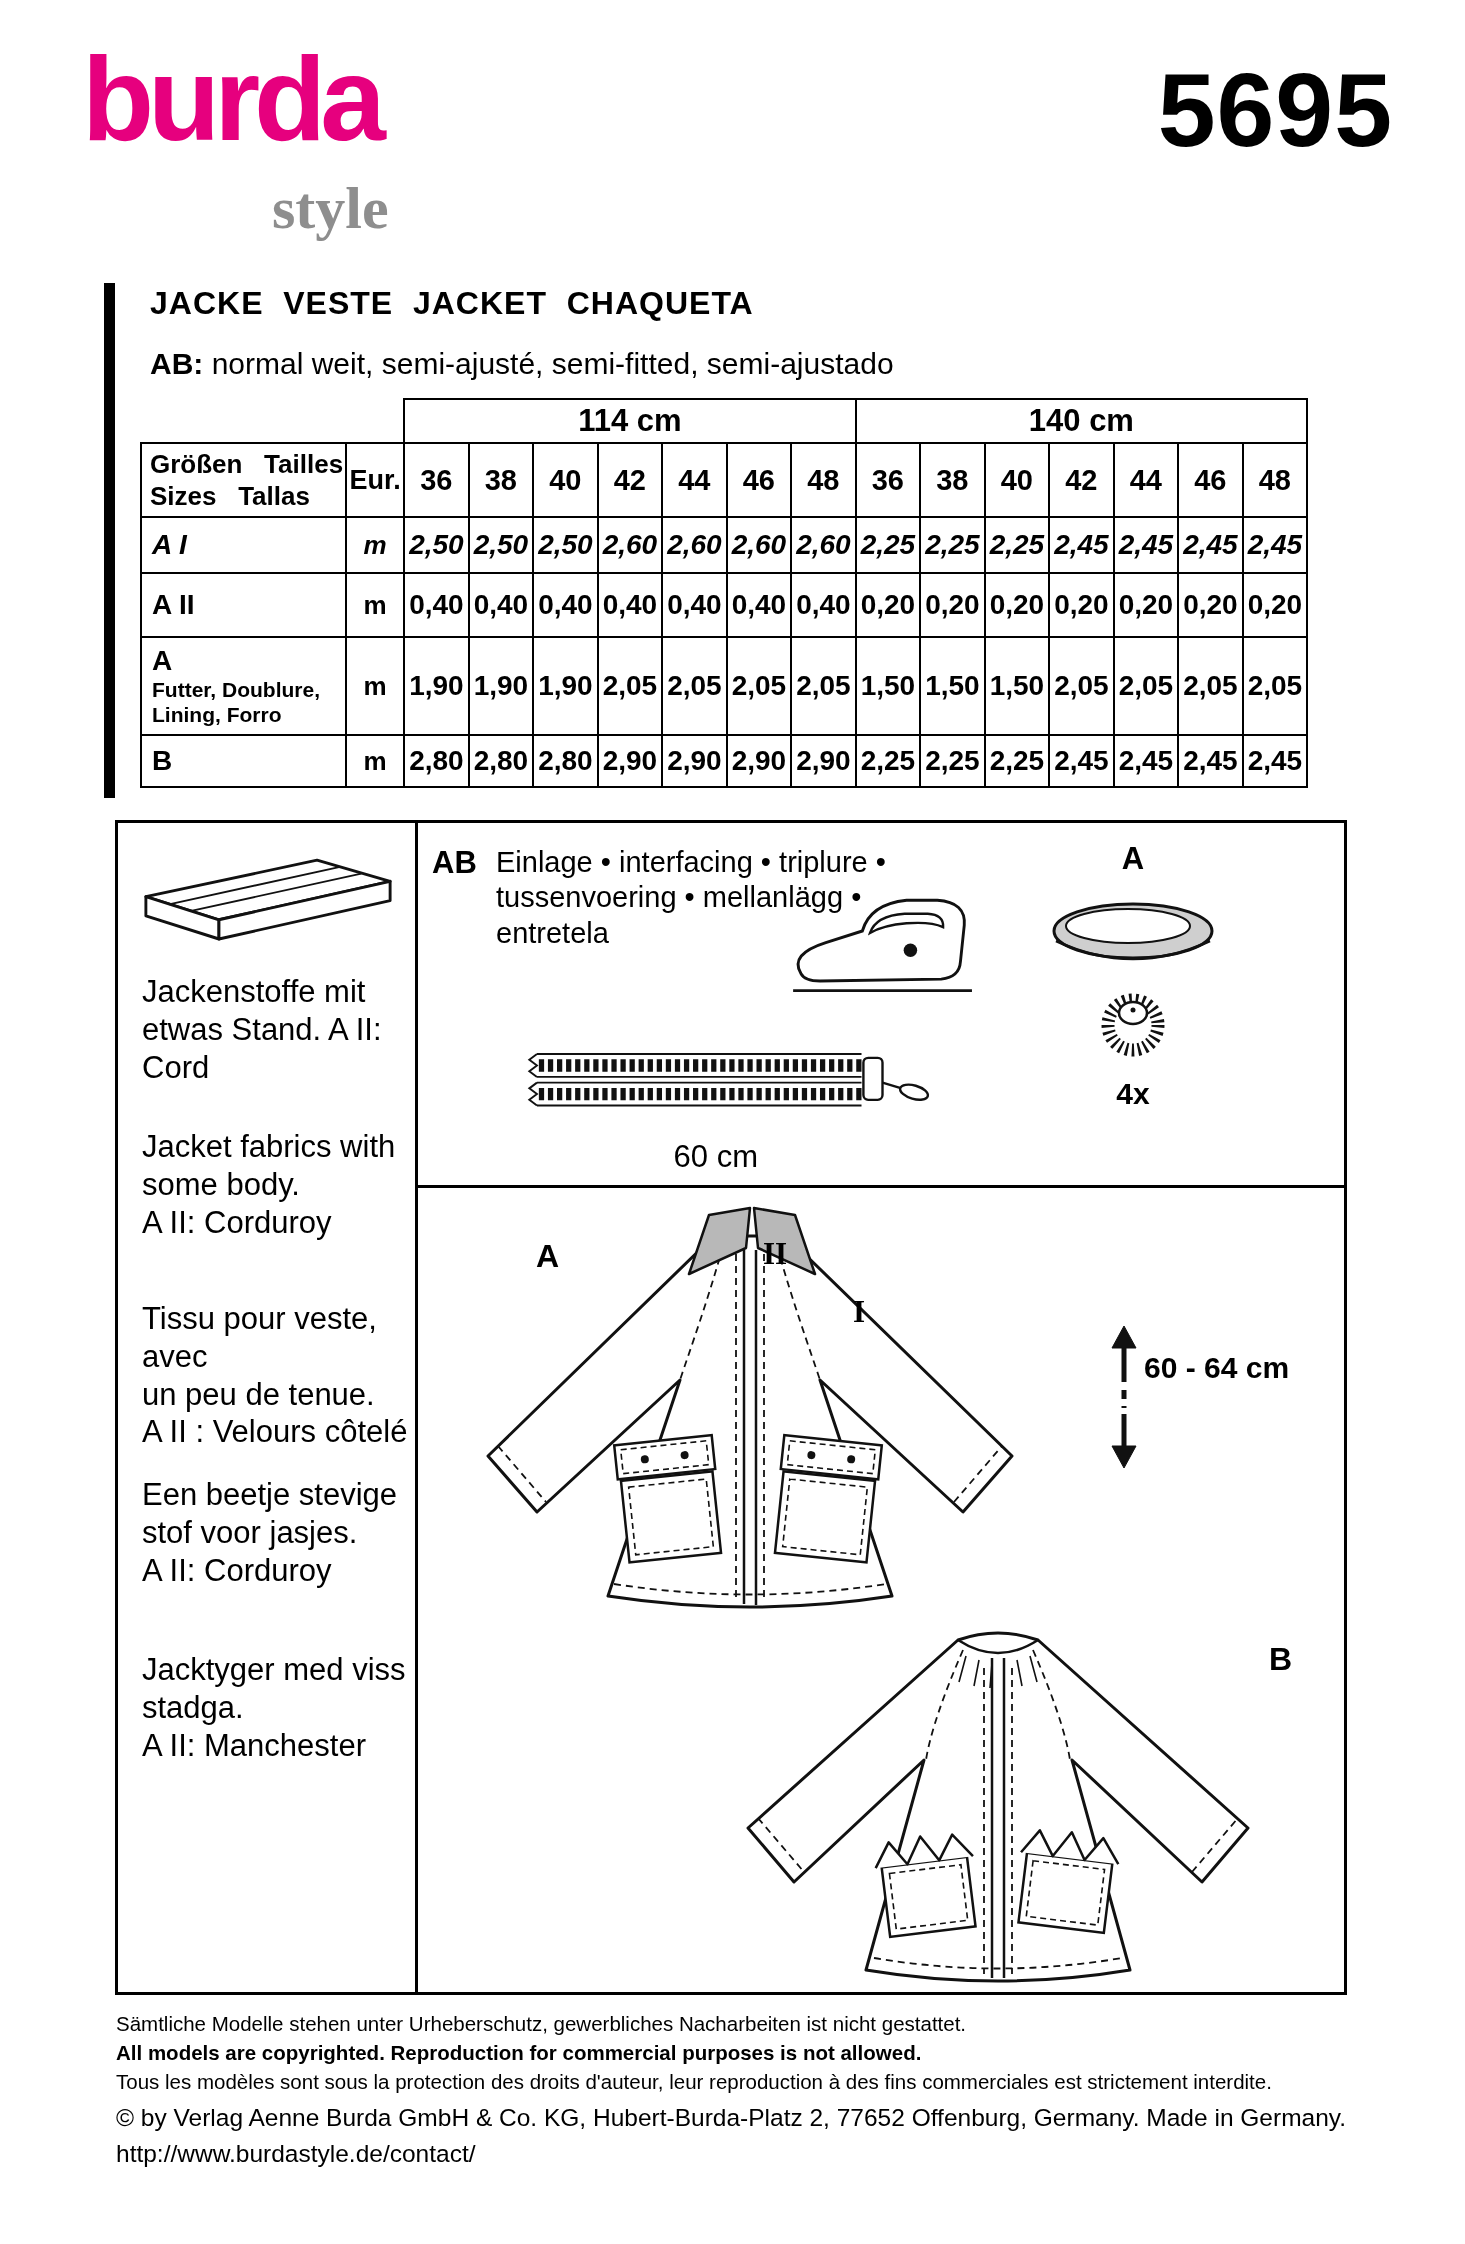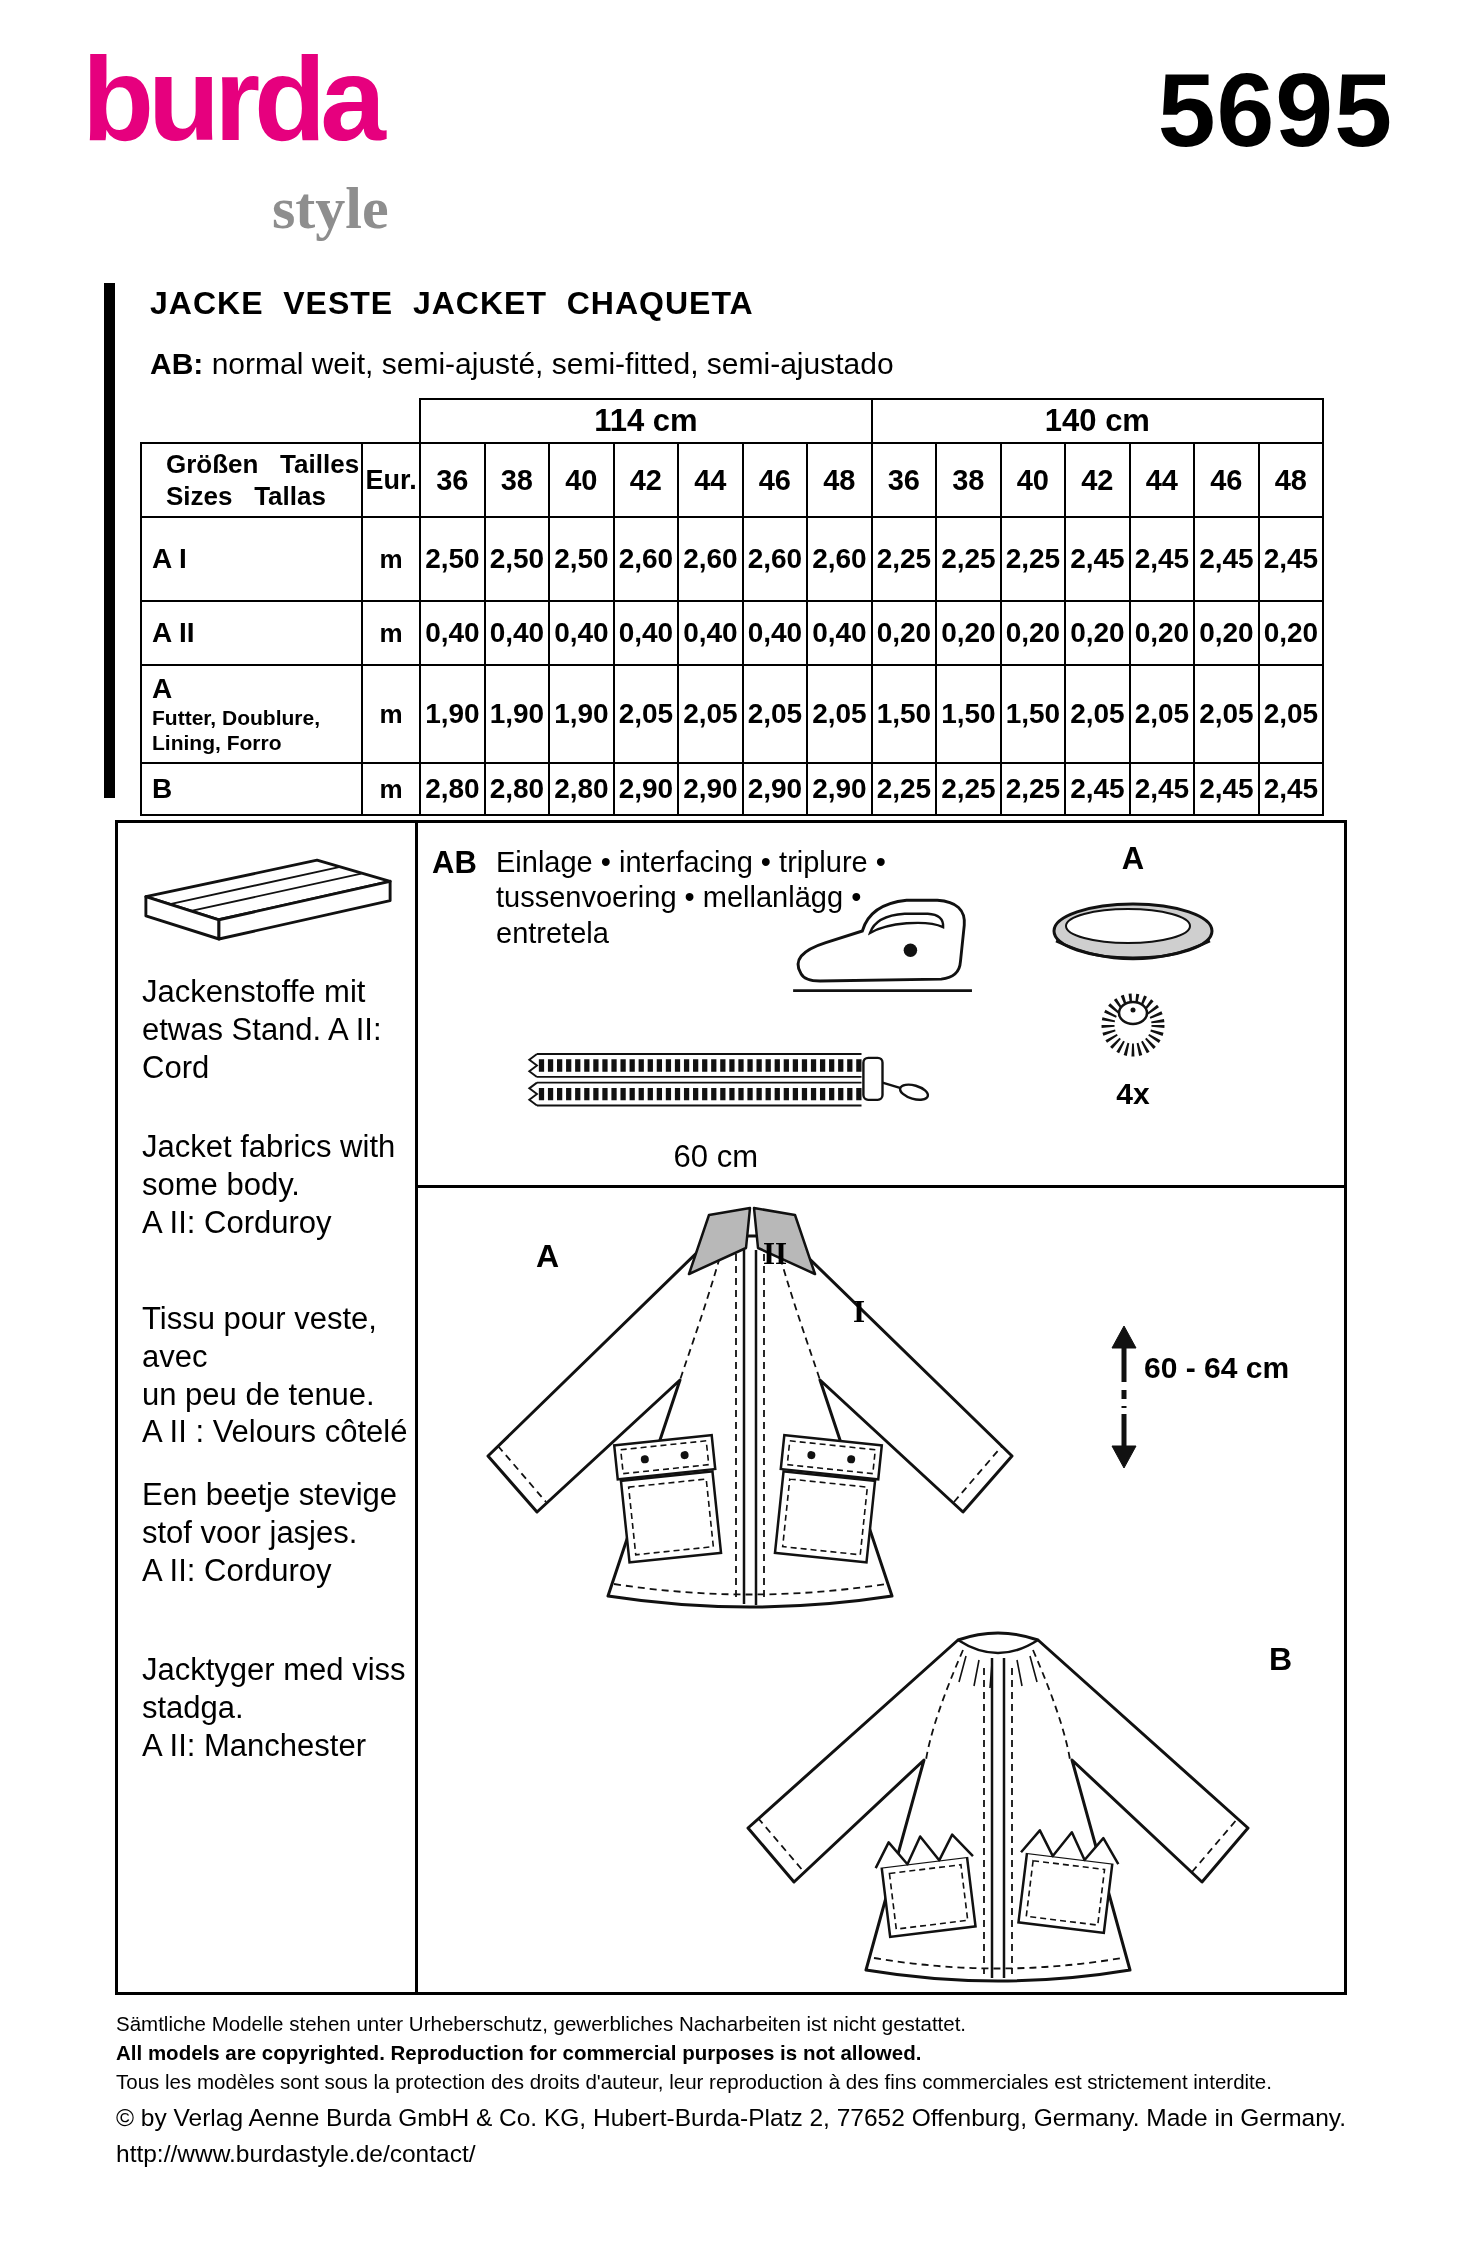--- a/index.html
+++ b/index.html
@@ -40,26 +40,26 @@
   .size-table col.c-label { width:200px; }
   .size-table col.c-eur   { width:58px; }
   .size-table col.c-size  { width:64.5px; }
   .size-table th, .size-table td {
     border:2px solid #000; font-weight:bold; text-align:center;
     vertical-align:middle; padding:0 2px;
   }
   .size-table td.blank { border:none; border-bottom:2px solid #000; }
   .size-table tr.hr1 { height:44px; }
   .size-table tr.hr2 { height:74px; }
-  .size-table tbody tr:nth-child(1) { height:84px; }
+  .size-table tbody tr:nth-child(1) { height:56px;font-style:italic; }
   .size-table tbody tr:nth-child(2) { height:64px; }
   .size-table tbody tr:nth-child(3) { height:98px; }
   .size-table tbody tr:nth-child(4) { height:52px; }
   .size-table th.width-hdr { font-size:31px; }
-  .size-table th.group-label { text-align:left; padding-left:24px; font-size:26px; }
+  .size-table th.group-label { text-align:left; padding-left:8px; font-size:26px; }
   .size-table th.group-label div { white-space:pre; line-height:1.25; }
   .size-table th.eur { font-size:27px; }
   .size-table th.size-col { font-size:29px; }
   .size-table td.row-label { text-align:left; padding-left:10px; font-size:28px; }
   .size-table td.row-label .sub { font-size:21px; white-space:pre-line; line-height:1.2; }
   .size-table td.unit { font-size:26px; }
   .size-table td.val { font-size:28px; }
   
   .main-box { position:absolute; left:115px; top:820px; width:1232px; height:1175px; border:3px solid #000; }
   .fabric-aside { position:absolute; left:0; top:0; width:300px; height:100%; border-right:3px solid #000; }

